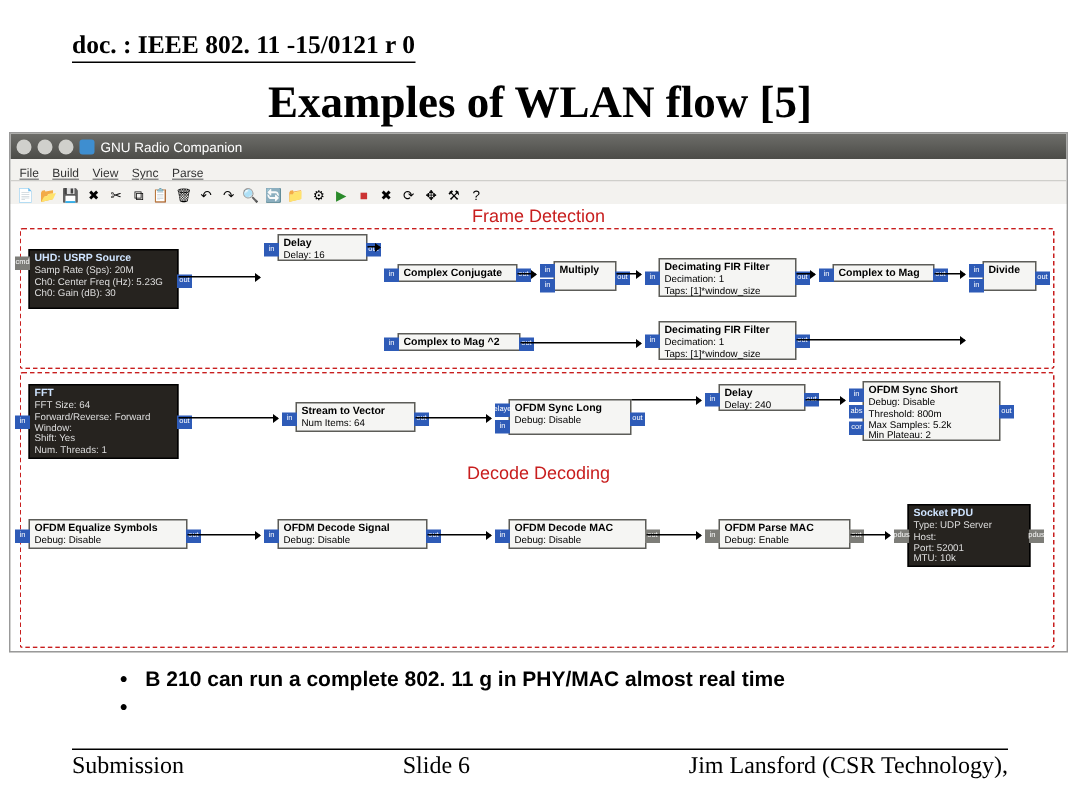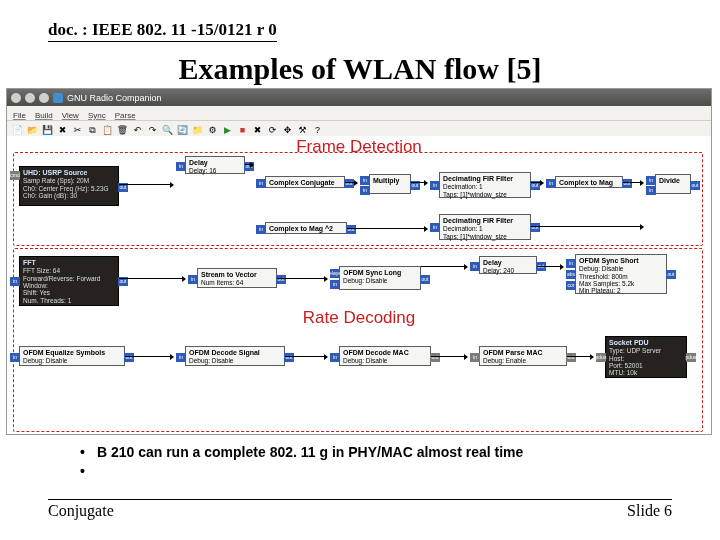--- a/index.html
+++ b/index.html
@@ -76,21 +76,21 @@
   }
   .canvas {
     position: absolute;
     left: 0; right: 0;
     top: 47px;
     bottom: 0;
     background: #fff;
   }
   .section-title {
     color: #c81e1e;
-    font-size: 17px;
+    font-size: 12px;
     text-align: right;
     position: absolute;
   }
   .st-detect { top: 1px; left: 50%; transform: translateX(-50%); }
   .st-decode { top: 172px; left: 50%; transform: translateX(-50%); }
   .dashed-box {
     position: absolute;
     border: 1px dashed #c81e1e;
     border-radius: 2px;
   }
@@ -269,21 +269,21 @@
 
     <div class="arrow" style="left:112px; top:48px; width:54px"></div>
     <div class="arrow" style="left:238px; top:28px; width:8px"></div>
     <div class="arrow" style="left:338px; top:46px; width:12px"></div>
     <div class="arrow" style="left:404px; top:46px; width:16px"></div>
     <div class="arrow" style="left:524px; top:46px; width:12px"></div>
     <div class="arrow" style="left:616px; top:46px; width:20px"></div>
     <div class="arrow" style="left:340px; top:92px; width:80px"></div>
     <div class="arrow" style="left:524px; top:90px; width:112px"></div>
 
-    <div class="section-title st-decode">Rate Decoding</div>
+    <div class="section-title st-decode">Decode Decoding</div>
     <div class="dashed-box box-decode"></div>
 
     <div class="blk black" style="left:12px; top:120px; width:100px; height:50px">
       <div class="btitle">FFT</div>
       <div>FFT Size: 64</div>
       <div>Forward/Reverse: Forward</div>
       <div>Window: </div>
       <div>Shift: Yes</div>
       <div>Num. Threads: 1</div>
       <div class="port in" style="top:20px">in</div>
@@ -377,15 +377,16 @@
   <div class="row">
       <span class="marker">•</span>
       <span>B 210 can run a complete 802. 11 g in PHY/MAC almost real time</span>
     </div>
   <div class="row">
       <span class="marker">•</span>
     </div>
 </div>
 
 <div class="footer">
-  <div>Conjugate</div>
+  <div>Submission</div>
   <div>Slide 6</div>
+  <div>Jim Lansford (CSR Technology),</div>
 </div>
 
 </body></html>

